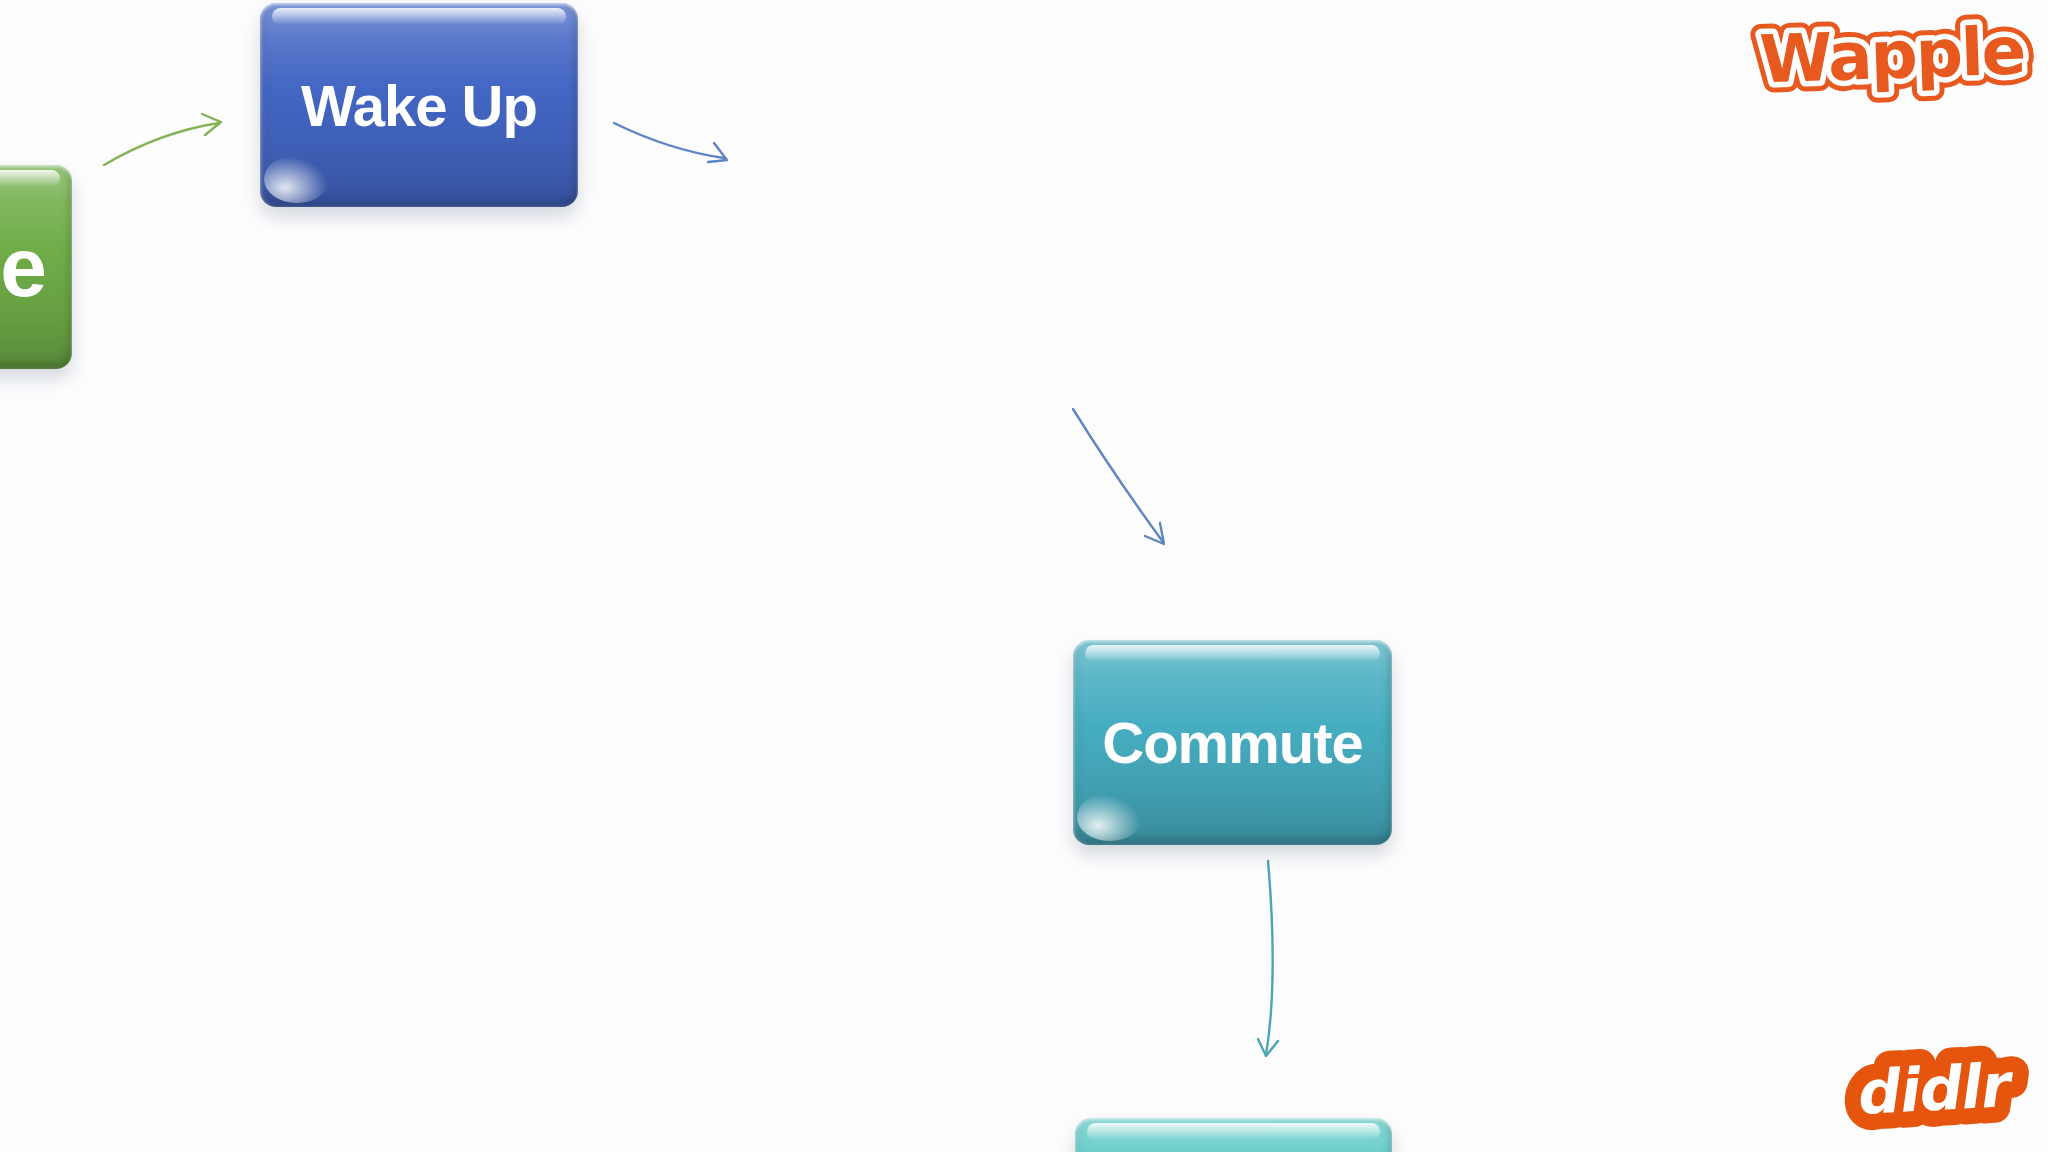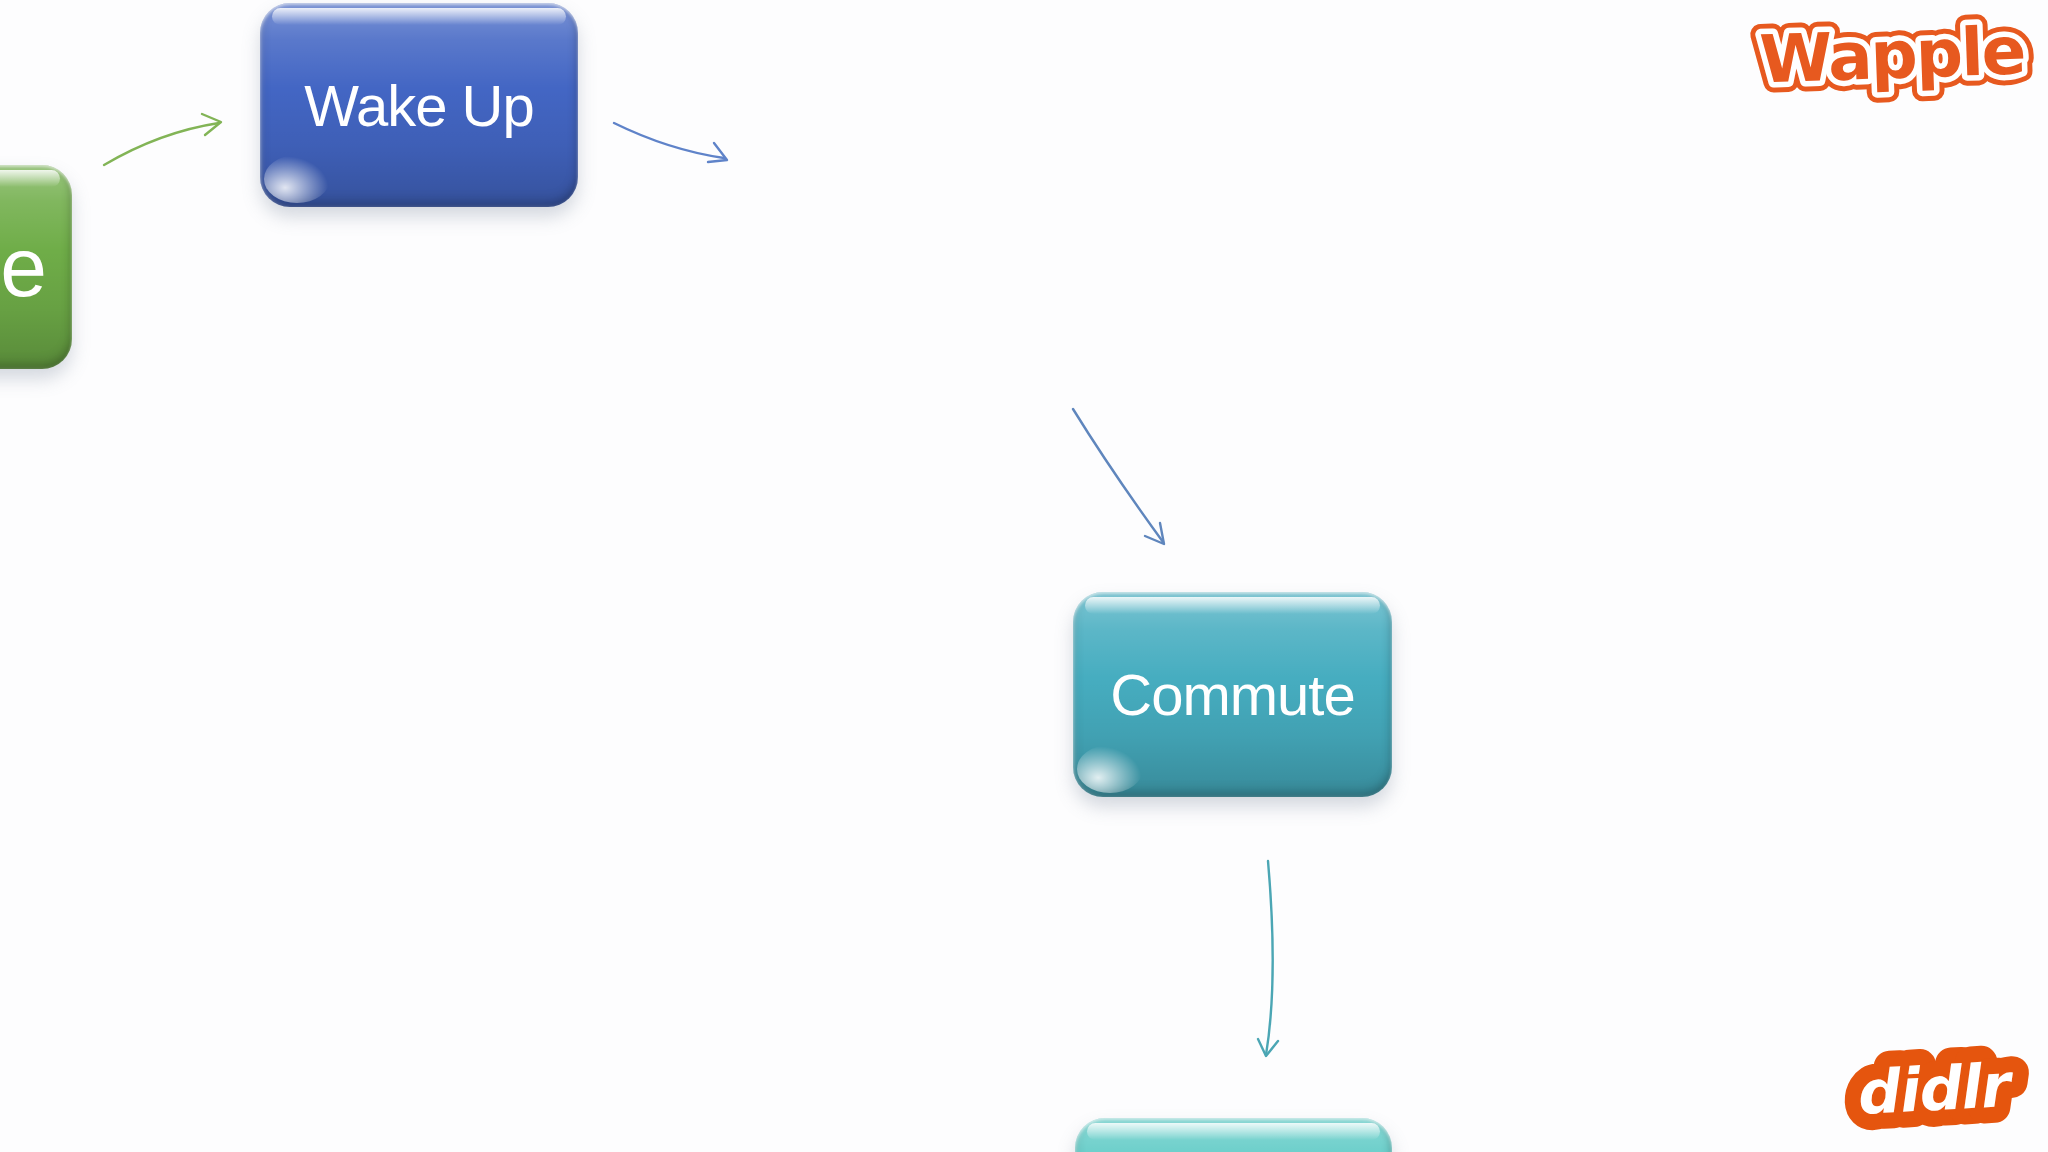--- a/index.html
+++ b/index.html
@@ -9,39 +9,40 @@
     font-family:"Liberation Sans", sans-serif;
   }
   .stage{position:relative;width:2048px;height:1152px;overflow:hidden;}
 
   .connectors{position:absolute;left:0;top:0;pointer-events:none;}
   .connectors g{fill:none;stroke-width:2.4;stroke-linecap:round;stroke-linejoin:round;}
 
   
   .node{
     position:absolute;
-    border-radius:30px;
+    border-radius:16px;
     display:flex;align-items:center;justify-content:center;
     color:#ffffff;
     font-size:58px;
     letter-spacing:-1px;
     background:
       linear-gradient(180deg,
         rgba(255,255,255,.30) 0%,
         rgba(255,255,255,.12) 18%,
         rgba(255,255,255,0)  42%,
         rgba(0,0,0,.07)      70%,
         rgba(0,0,0,.20)      100%),
       var(--base,#888);
     box-shadow:
       0 10px 18px rgba(120,132,152,.30),
       inset 0 2px 3px rgba(255,255,255,.55),
       inset 2px 0 4px rgba(255,255,255,.22),
       inset -2px -2px 6px rgba(0,0,0,.10),
       inset 0 -6px 12px rgba(0,0,0,.18);
+    font-weight: bold;
   }
   .node::before{ 
     content:"";position:absolute;left:12px;right:12px;top:5px;height:17px;
     border-radius:12px;
     background:linear-gradient(180deg, rgba(255,255,255,.85), rgba(255,255,255,0));
   }
   .node::after{ 
     content:"";position:absolute;left:4px;bottom:4px;width:66px;height:48px;
     border-radius:50%;
     background:radial-gradient(ellipse at 32% 68%, rgba(255,255,255,.85), rgba(255,255,255,0) 68%);
@@ -93,21 +94,21 @@
 
   <div class="node n-left" style="--base: #6FAD48; color: rgb(255, 255, 255);">
     <span class="nlabel">e</span>
   </div>
 
   <div class="node n-wake" style="--base: #4366C4; color: rgb(255, 255, 255);">
     <span class="nlabel">Wake Up</span>
   </div>
 
 
-  <div class="node n-commute" style="--base: #46ADC0; color: rgb(255, 255, 255);">
+  <div class="node n-commute" style="--base: #46ADC0; color: rgb(255, 255, 255); margin-top: 48px;">
     <span class="nlabel">Commute</span>
   </div>
 
   <div class="node n-next" style="--base: #57C8C3; color: rgb(255, 255, 255);">
     <span class="nlabel"></span>
   </div>
 
   <svg class="wapple" width="300" height="112" viewBox="0 0 300 112">
     <g transform="rotate(-2 150 56)" text-anchor="middle">
       <text class="w-outer" x="150" y="78">Wapple</text>

